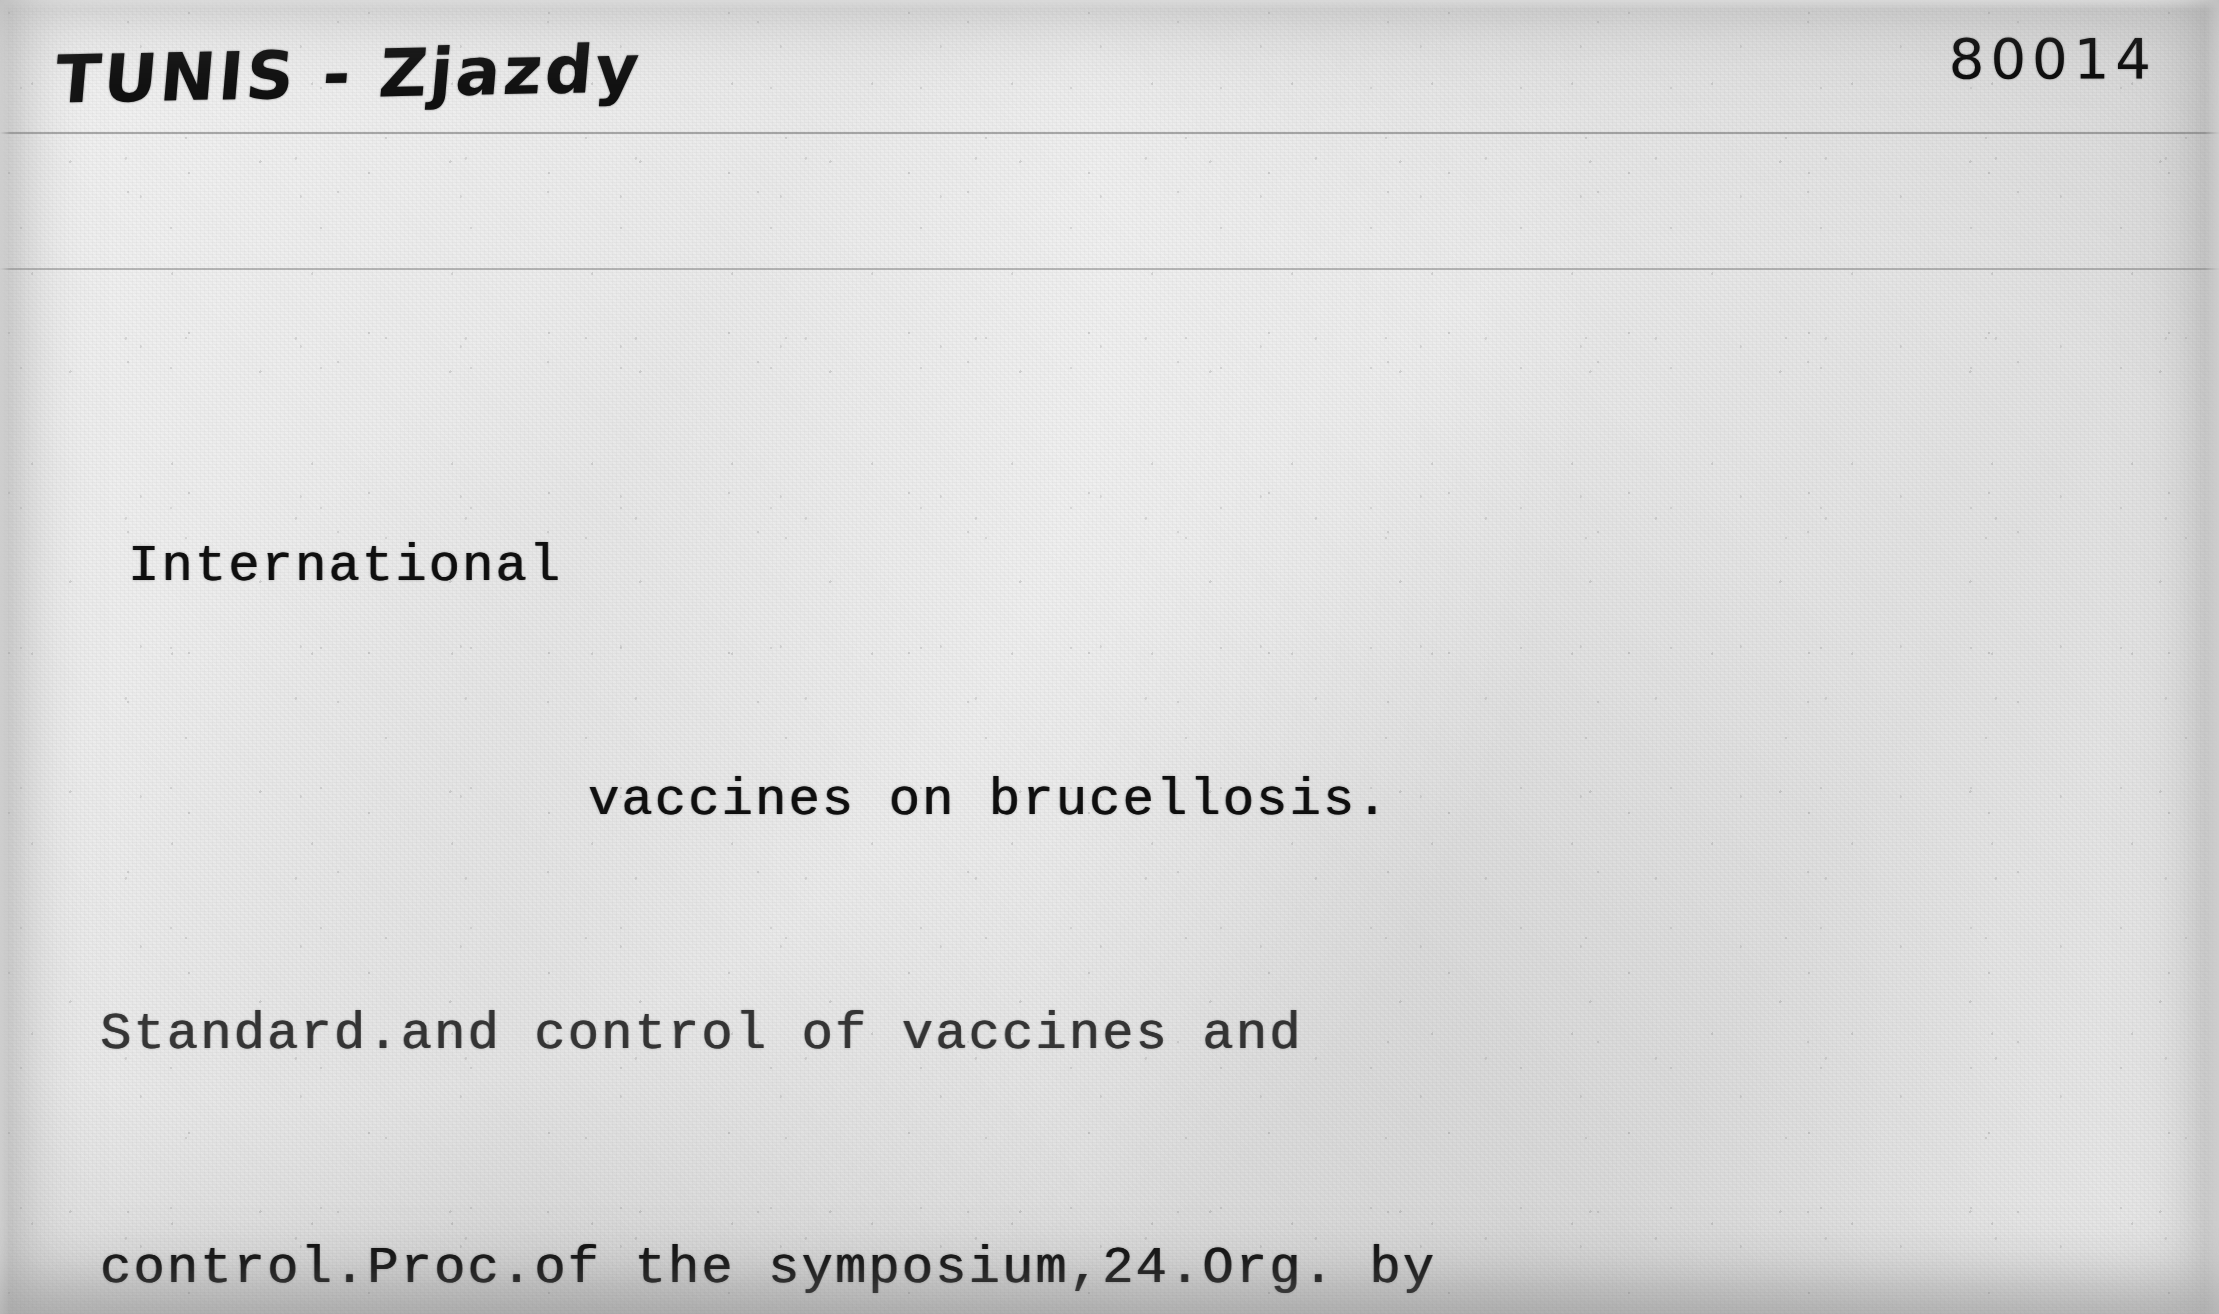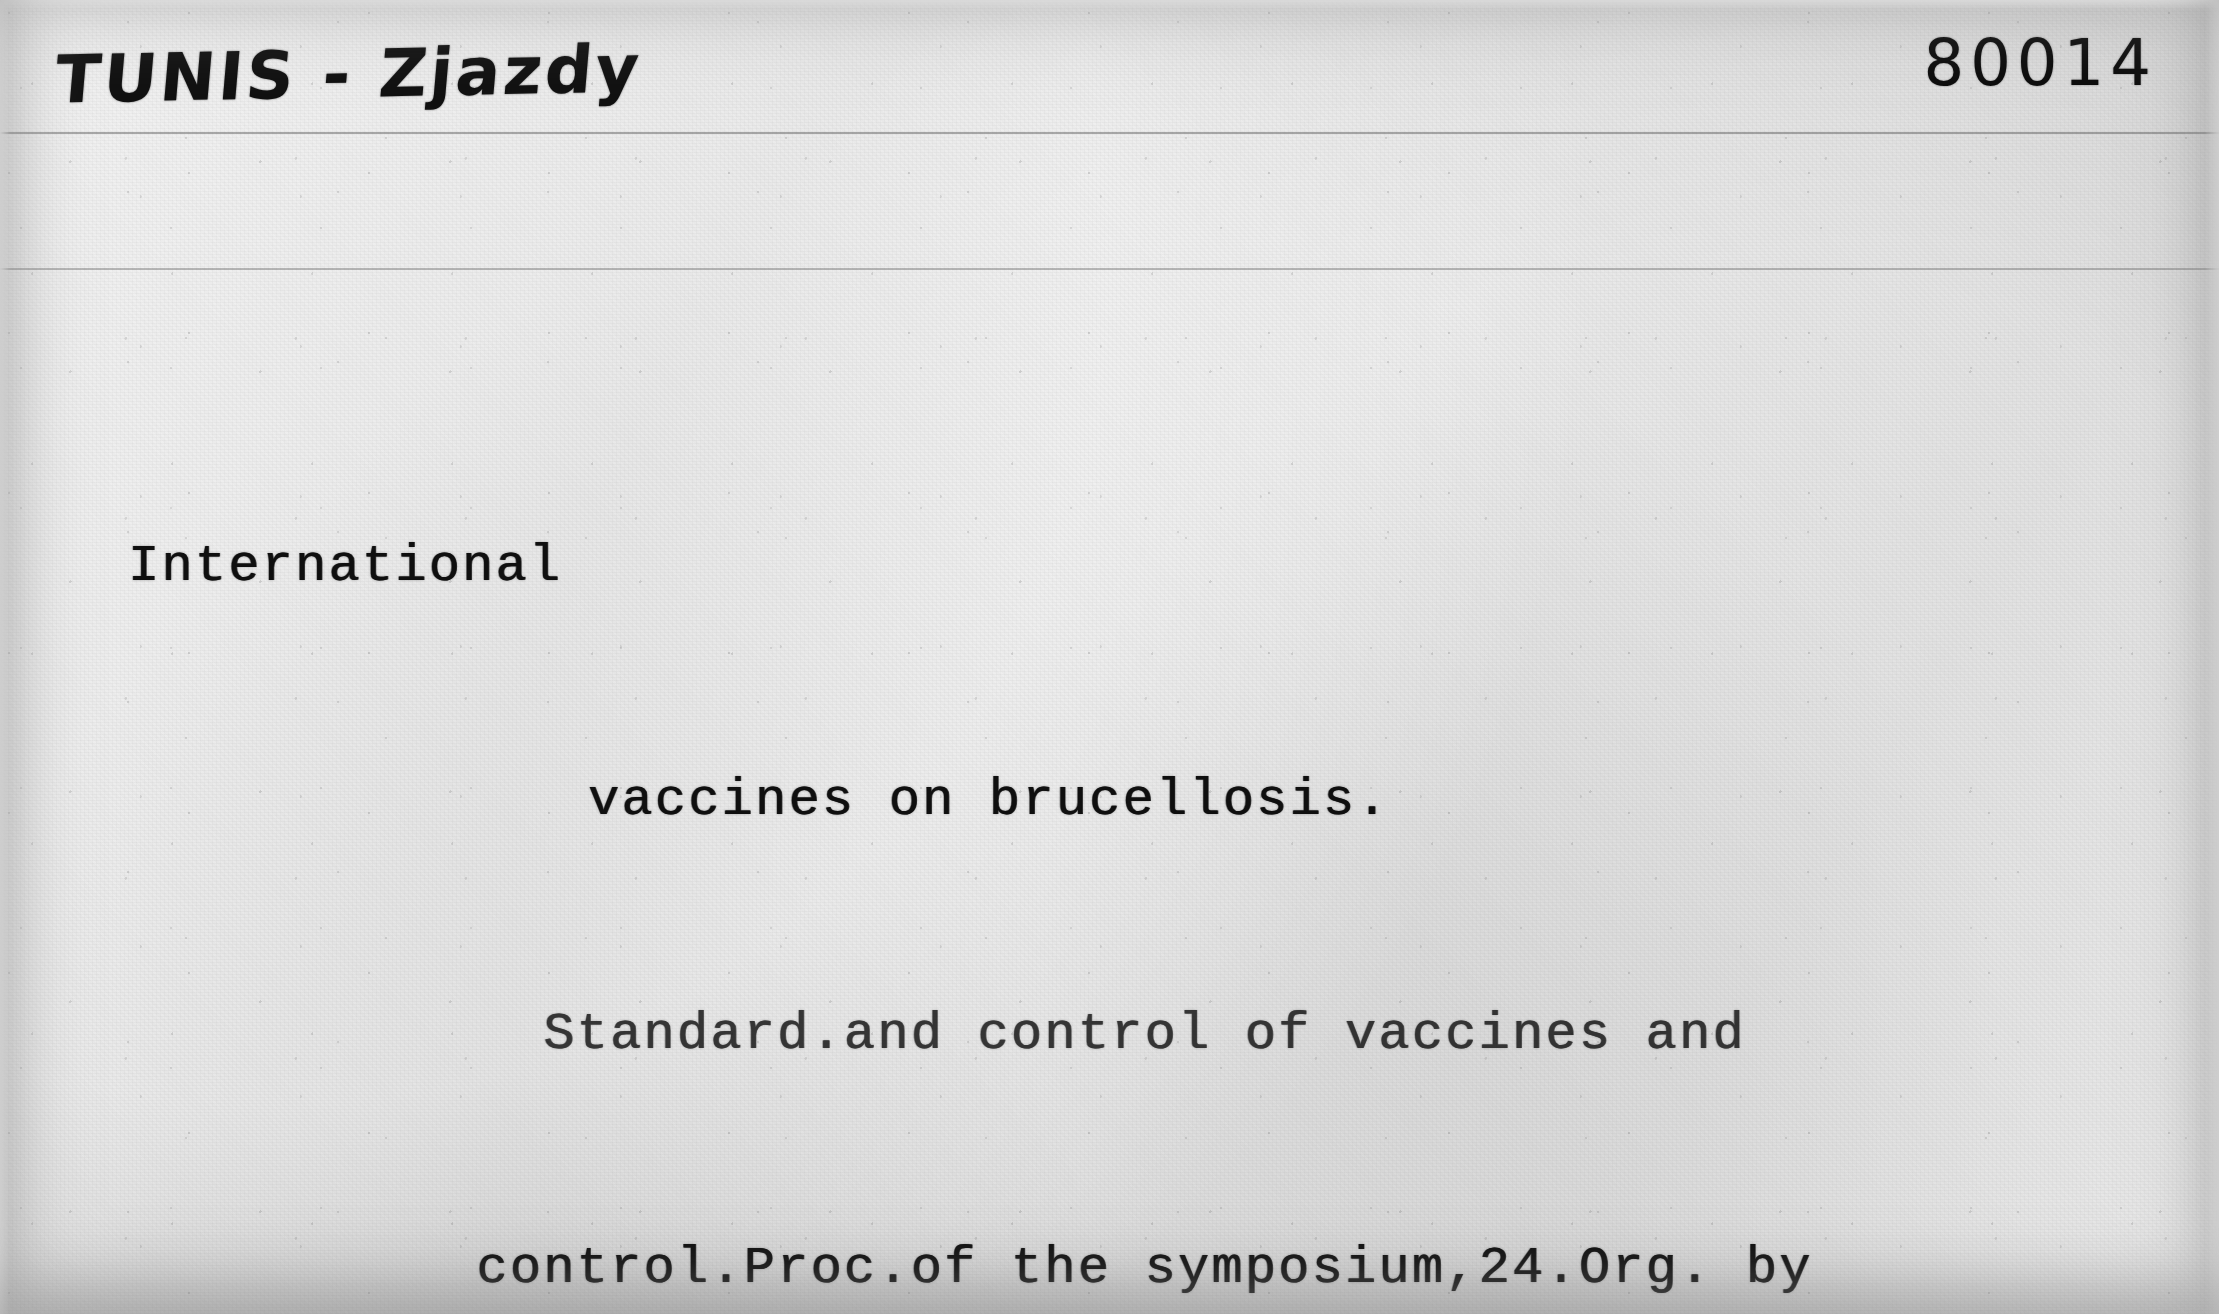--- a/index.html
+++ b/index.html
@@ -80,21 +80,21 @@
     font-weight: 600;
     transform: skewX(-6deg) rotate(-1.1deg);
     text-shadow: 0 0 2px rgba(0,0,0,0.55);
     white-space: nowrap;
   }
   .shelfmark {
     position: absolute;
     top: 26px;
     right: 62px;
     font-family: "DejaVu Sans", sans-serif;
-    font-size: 64px;
+    font-size: 56px;
     font-weight: 500;
     letter-spacing: 6px;
     color: #0c0c0c;
     text-shadow: 0 0 2px rgba(0,0,0,0.45);
   }
 
   
   .typed {
     position: absolute;
     top: 372px;
@@ -107,21 +107,21 @@
     color: #1b1b1b;
     white-space: pre;
     text-shadow:
       0.7px 0 0 rgba(25,25,25,0.75),
       -0.6px 0.4px 0 rgba(40,40,40,0.45),
       0 0 3px rgba(0,0,0,0.30);
     filter: contrast(1.12);
   }
   .typed .ln { display: block; }
   .typed .ln.indent-1 { padding-left: 460px; }
-  .typed .ln.shift-left { margin-left: -28px; text-align: center; }
+  .typed .ln.shift-left { margin-left: -28px; }
   .typed .ln.faint { opacity: .82; }
 
   
   .vignette {
     position: absolute;
     inset: 0;
     pointer-events: none;
     box-shadow:
       inset 0 0 90px rgba(150,150,150,0.55),
       inset 0 -26px 60px rgba(120,120,120,0.4);

